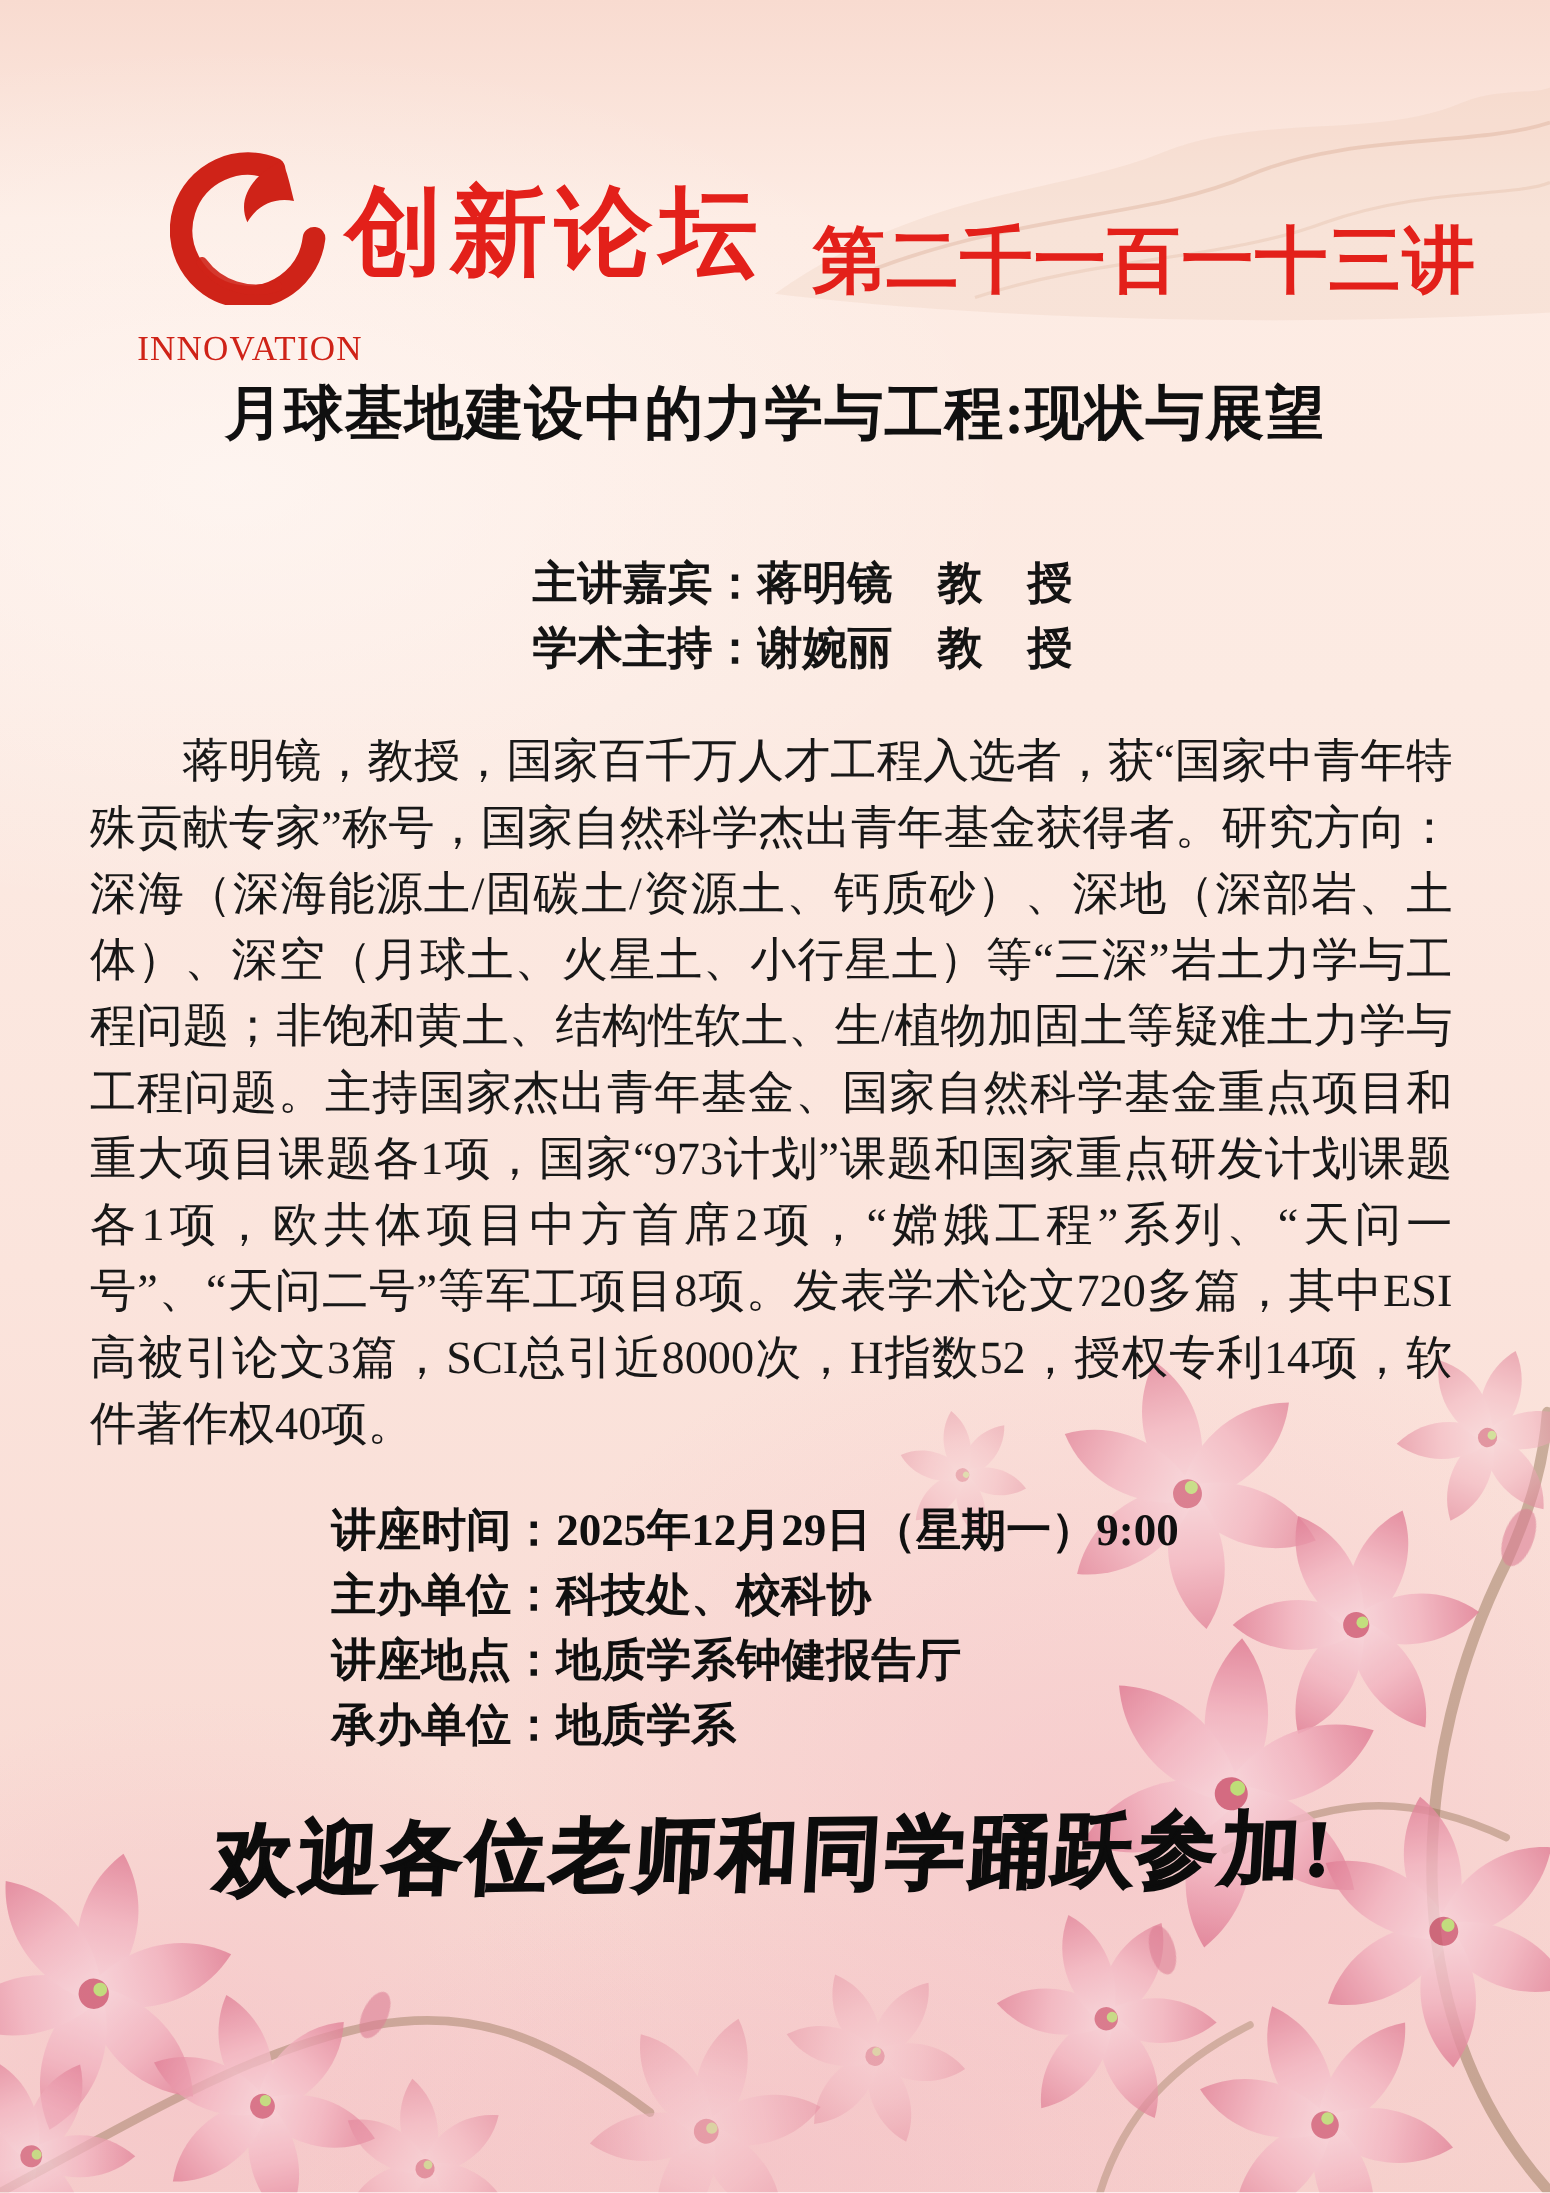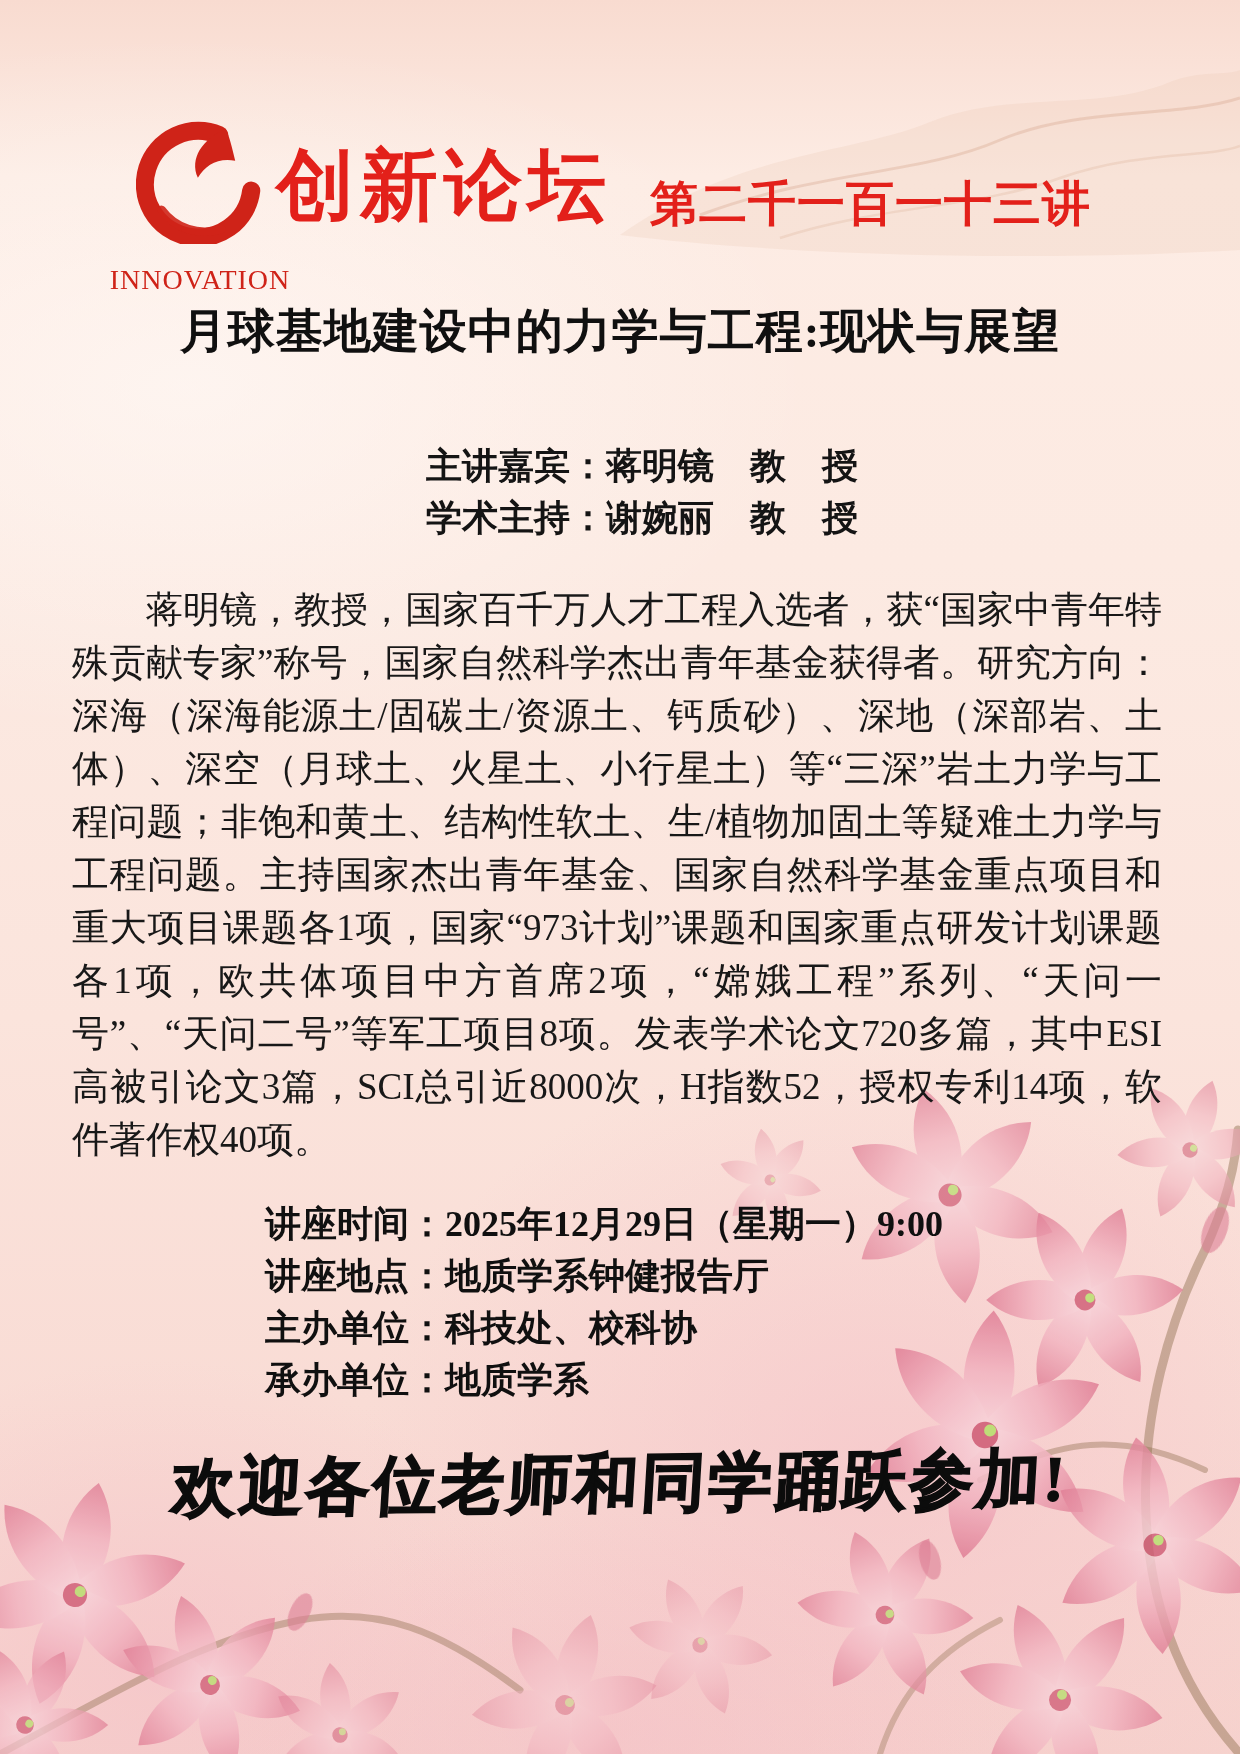--- a/index.html
+++ b/index.html
@@ -25,21 +25,21 @@
   }
   .forum-title{
     left:276px;top:146px;
     font-family:"Liberation Sans", sans-serif;
     font-size:78px;font-weight:900;letter-spacing:6px;
     color:#e3201a;line-height:1;
   }
   .lecture-no{
     left:650px;top:180px;
     font-family:"Liberation Sans", sans-serif;
-    font-size:48px;font-weight:bold;letter-spacing:1px;
+    font-size:58px;font-weight:bold;letter-spacing:1px;
     color:#e3201a;line-height:1;
   }
 
   
   .main-title{
     left:0;right:0;top:304px;text-align:center;
     font-size:47px;font-weight:bold;letter-spacing:1px;
     color:#101010;line-height:1.15;
   }
 
@@ -154,20 +154,20 @@
 
   <div class="layer guests">
     <div>主讲嘉宾：蒋明镜　教　授</div>
     <div>学术主持：谢婉丽　教　授</div>
   </div>
 
   <div class="layer bio">蒋明镜，教授，国家百千万人才工程入选者，获“国家中青年特殊贡献专家”称号，国家自然科学杰出青年基金获得者。研究方向：深海（深海能源土/固碳土/资源土、钙质砂）、深地（深部岩、土体）、深空（月球土、火星土、小行星土）等“三深”岩土力学与工程问题；非饱和黄土、结构性软土、生/植物加固土等疑难土力学与工程问题。主持国家杰出青年基金、国家自然科学基金重点项目和重大项目课题各1项，国家“973计划”课题和国家重点研发计划课题各1项，欧共体项目中方首席2项，“嫦娥工程”系列、“天问一号”、“天问二号”等军工项目8项。发表学术论文720多篇，其中ESI高被引论文3篇，SCI总引近8000次，H指数52，授权专利14项，软件著作权40项。</div>
 
   <div class="layer details">
     <div>讲座时间：2025年12月29日（星期一）9:00</div>
+    <div>主办单位：科技处、校科协</div>
     <div>讲座地点：地质学系钟健报告厅</div>
-    <div>主办单位：科技处、校科协</div>
     <div>承办单位：地质学系</div>
   </div>
 
   <div class="layer welcome">欢迎各位老师和同学踊跃参加!</div>
 
 </div>
 
 </body></html>

